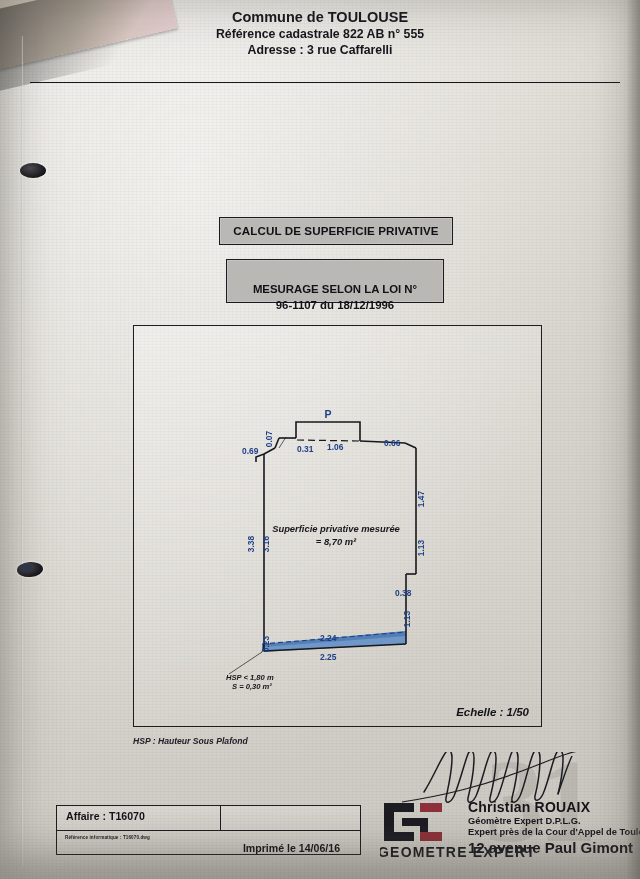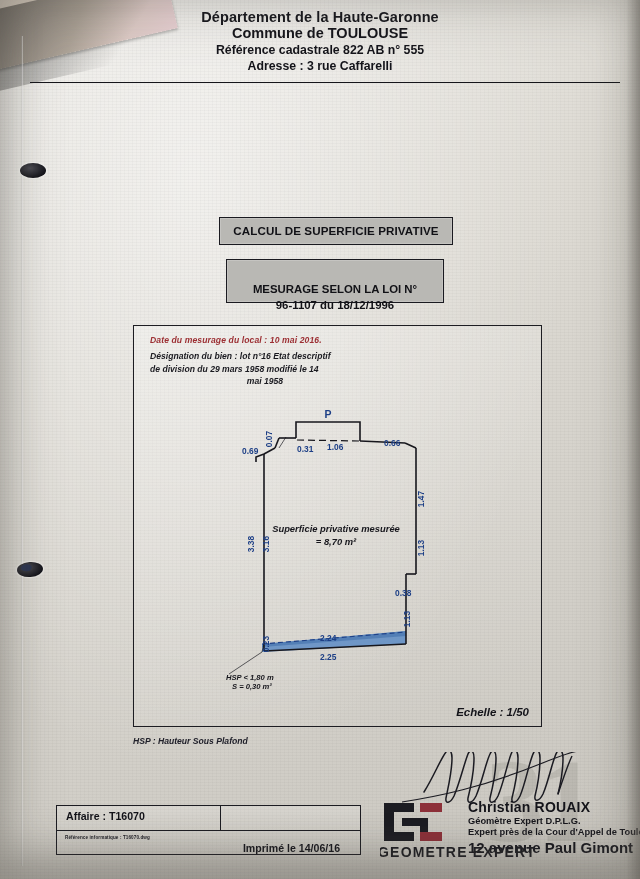--- a/index.html
+++ b/index.html
@@ -186,45 +186,36 @@
     <div class="smudge"></div>
 
   </div>
   <div id="corner-shadow"></div>
 
   <div id="fold"></div>
   <div class="hole" id="hole1"></div>
   <div class="hole" id="hole2"></div>
 
   <div id="header">
-    <div class="l1">Département de la Haute-Garonne</div>
     <div class="l2">Commune de TOULOUSE</div>
     <div class="l3">Référence cadastrale 822 AB n° 555</div>
     <div class="l4">Adresse : 3 rue Caffarelli</div>
   </div>
   <div id="hrule"></div>
 
 
   <div class="titlebox" id="box-calcul">CALCUL DE SUPERFICIE PRIVATIVE</div>
 
   <div class="titlebox" id="box-loi">
     <div>MESURAGE SELON LA LOI  N°</div>
     <div>96-1107 du 18/12/1996</div>
   </div>
 
   <div id="frame">
 
-    <div id="note">
-      <div class="red">Date du mesurage du local : 10 mai 2016.</div>
-      <div class="blk">
-        <span>Désignation du bien : lot n°16 Etat descriptif</span><br>
-        <span>de division du 29 mars 1958 modifié le 14</span><br>
-        <span class="c">mai 1958</span>
-      </div>
-    </div>
 
     <svg id="plan" viewBox="0 0 407 400">
 
       <g>
         <polygon points="128,318 272,305 272,318 128,326" fill="#5d8cc6" opacity="0.85"></polygon>
         <polygon points="128,318 272,305 272,310 128,321" fill="#3c6ba8" opacity="0.55"></polygon>
         <line x1="128" y1="318" x2="272" y2="306" stroke="#1d3f86" stroke-width="1.1" stroke-dasharray="5 3"></line>
       </g>
 
       <g fill="none" stroke="#17171d" stroke-width="1.6">

